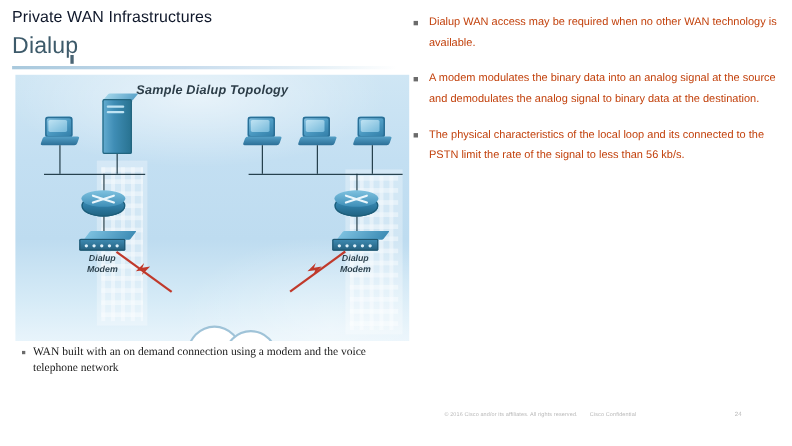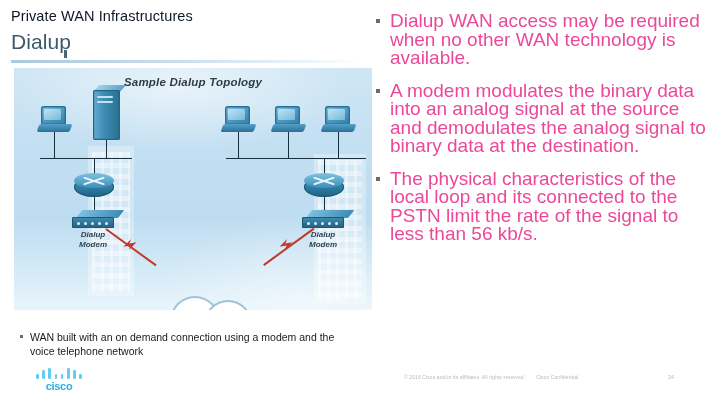--- a/index.html
+++ b/index.html
@@ -273,25 +273,26 @@
     color: #c0392b;
     font-size: 15px;
     line-height: 0;
   }
   .bolt svg { overflow: visible; }
 
   
   .caption {
     position: absolute;
     left: 30px;
-    top: 330px;
+    top: 314px;
     width: 330px;
     font-size: 10.5px;
     color: #1a1a1a;
     line-height: 14px;
+    font-family: Liberation Serif, serif;
   }
   .caption .mk {
     position: absolute;
     left: -10px;
     top: 4.5px;
     width: 3.4px; height: 3.4px;
     background: #6b6b6b;
   }
 
   
@@ -331,23 +332,23 @@
   .bullets {
     position: absolute;
     left: 376px;
     top: 12px;
     width: 336px;
   }
   .bullet {
     position: relative;
     padding-left: 14px;
     margin-bottom: 14px;
-    font-size: 19px;
+    font-size: 10px;
     line-height: 18.5px;
-    color: #ec4899;
+    color: #c2410c;
   }
   .bullet .mk {
     position: absolute;
     left: 0;
     top: 7px;
     width: 4.2px;
     height: 4.2px;
     background: #6b6b6b;
   }
 
@@ -505,33 +506,20 @@
         <path d="M1 8 L8 1 L6.5 5 L13 4 L6 11 L7.5 7 Z" fill="#c0392b"></path>
       </svg>
     </div>
   </div>
 
   <div class="caption">
     <span class="mk"></span>
     <span>WAN built with an on demand connection using a modem and the voice telephone network</span>
   </div>
 
-  <div class="cisco">
-    <div class="bars">
-      <i style="height:5px"></i>
-        <i style="height:9px"></i>
-        <i style="height:11px"></i>
-      <i style="height:5px"></i>
-        <i style="height:5px"></i>
-      <i style="height:11px"></i>
-        <i style="height:9px"></i>
-        <i style="height:5px"></i>
-    </div>
-    <div class="word">cisco</div>
-  </div>
 
   <div class="bullets">
     <div class="bullet">
       <span class="mk"></span>
       <span>Dialup WAN access may be required when no other WAN technology is available.</span>
     </div>
     <div class="bullet">
       <span class="mk"></span>
       <span>A modem modulates the binary data into an analog signal at the source and demodulates the analog signal to binary data at the destination.</span>
     </div>

